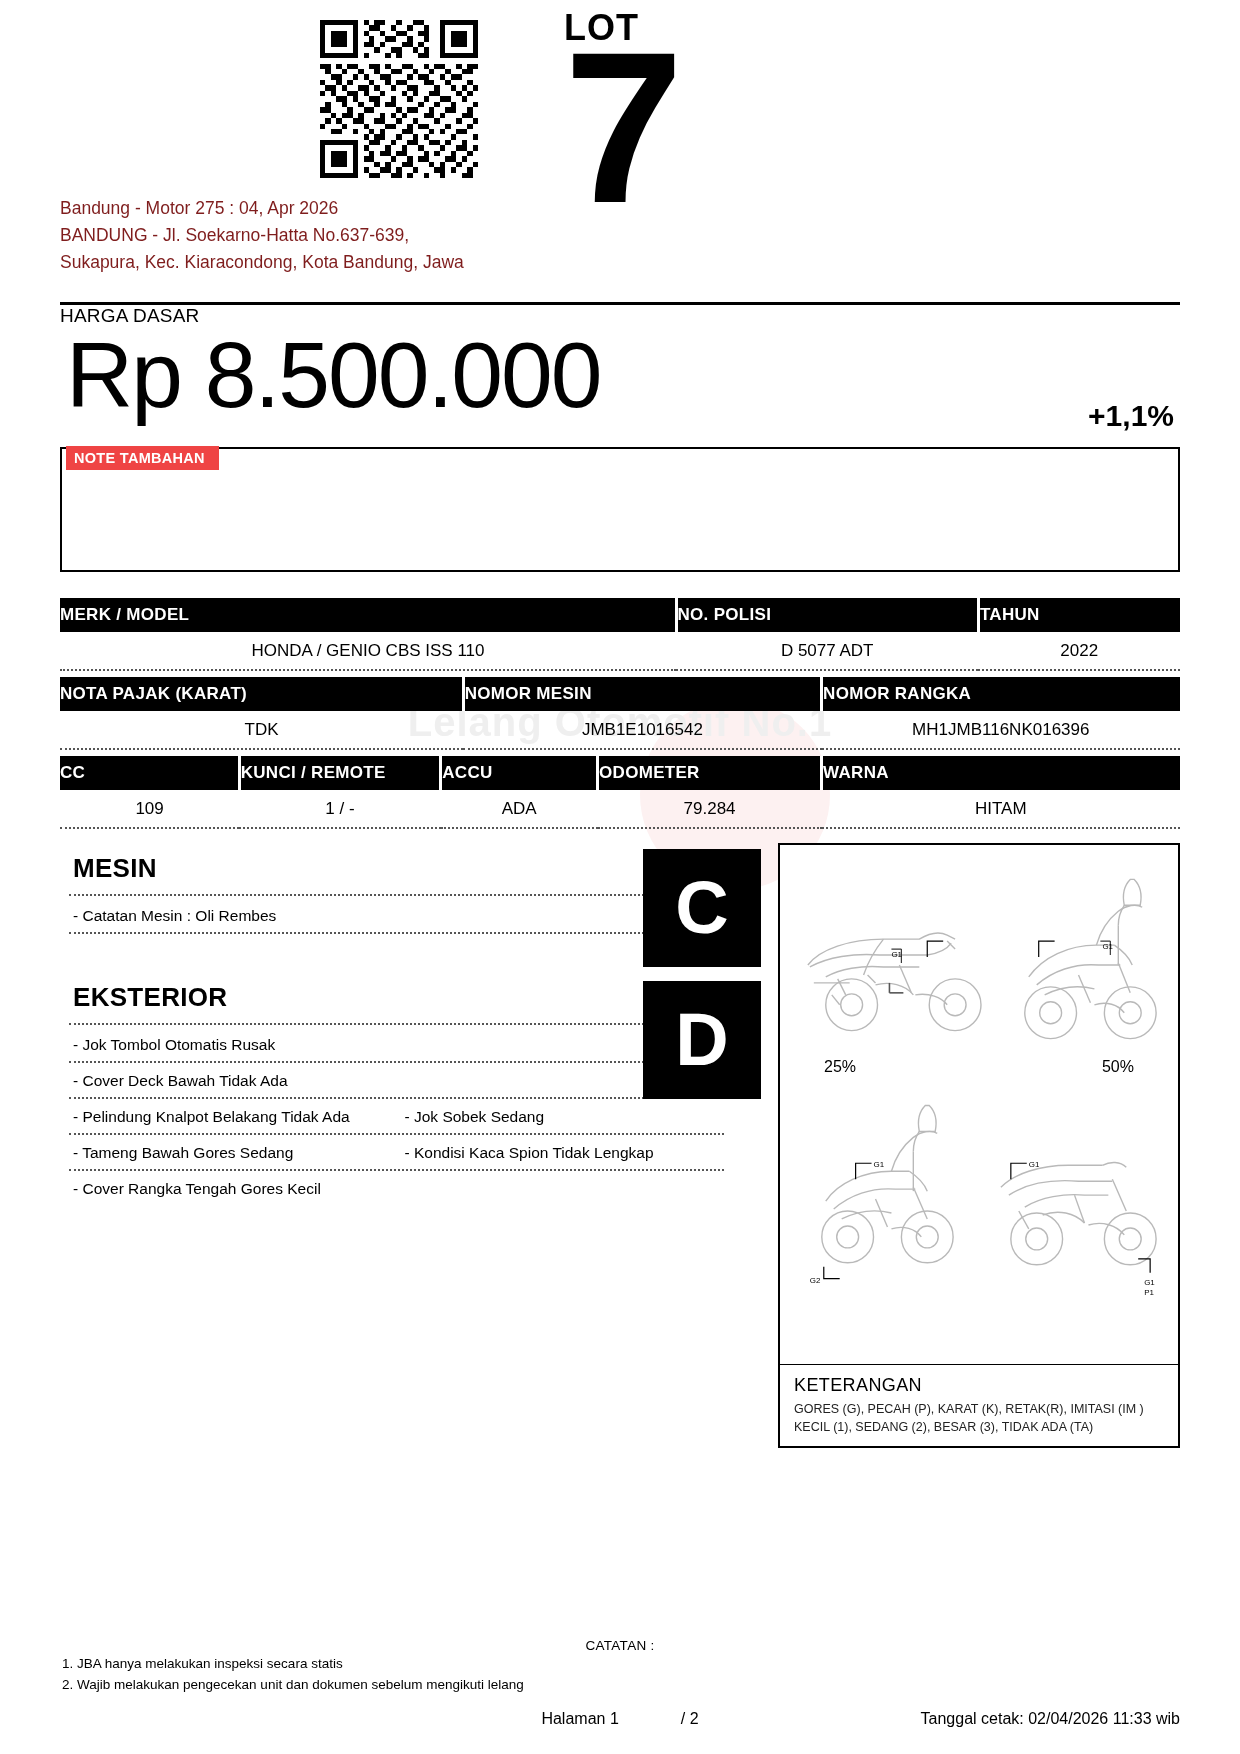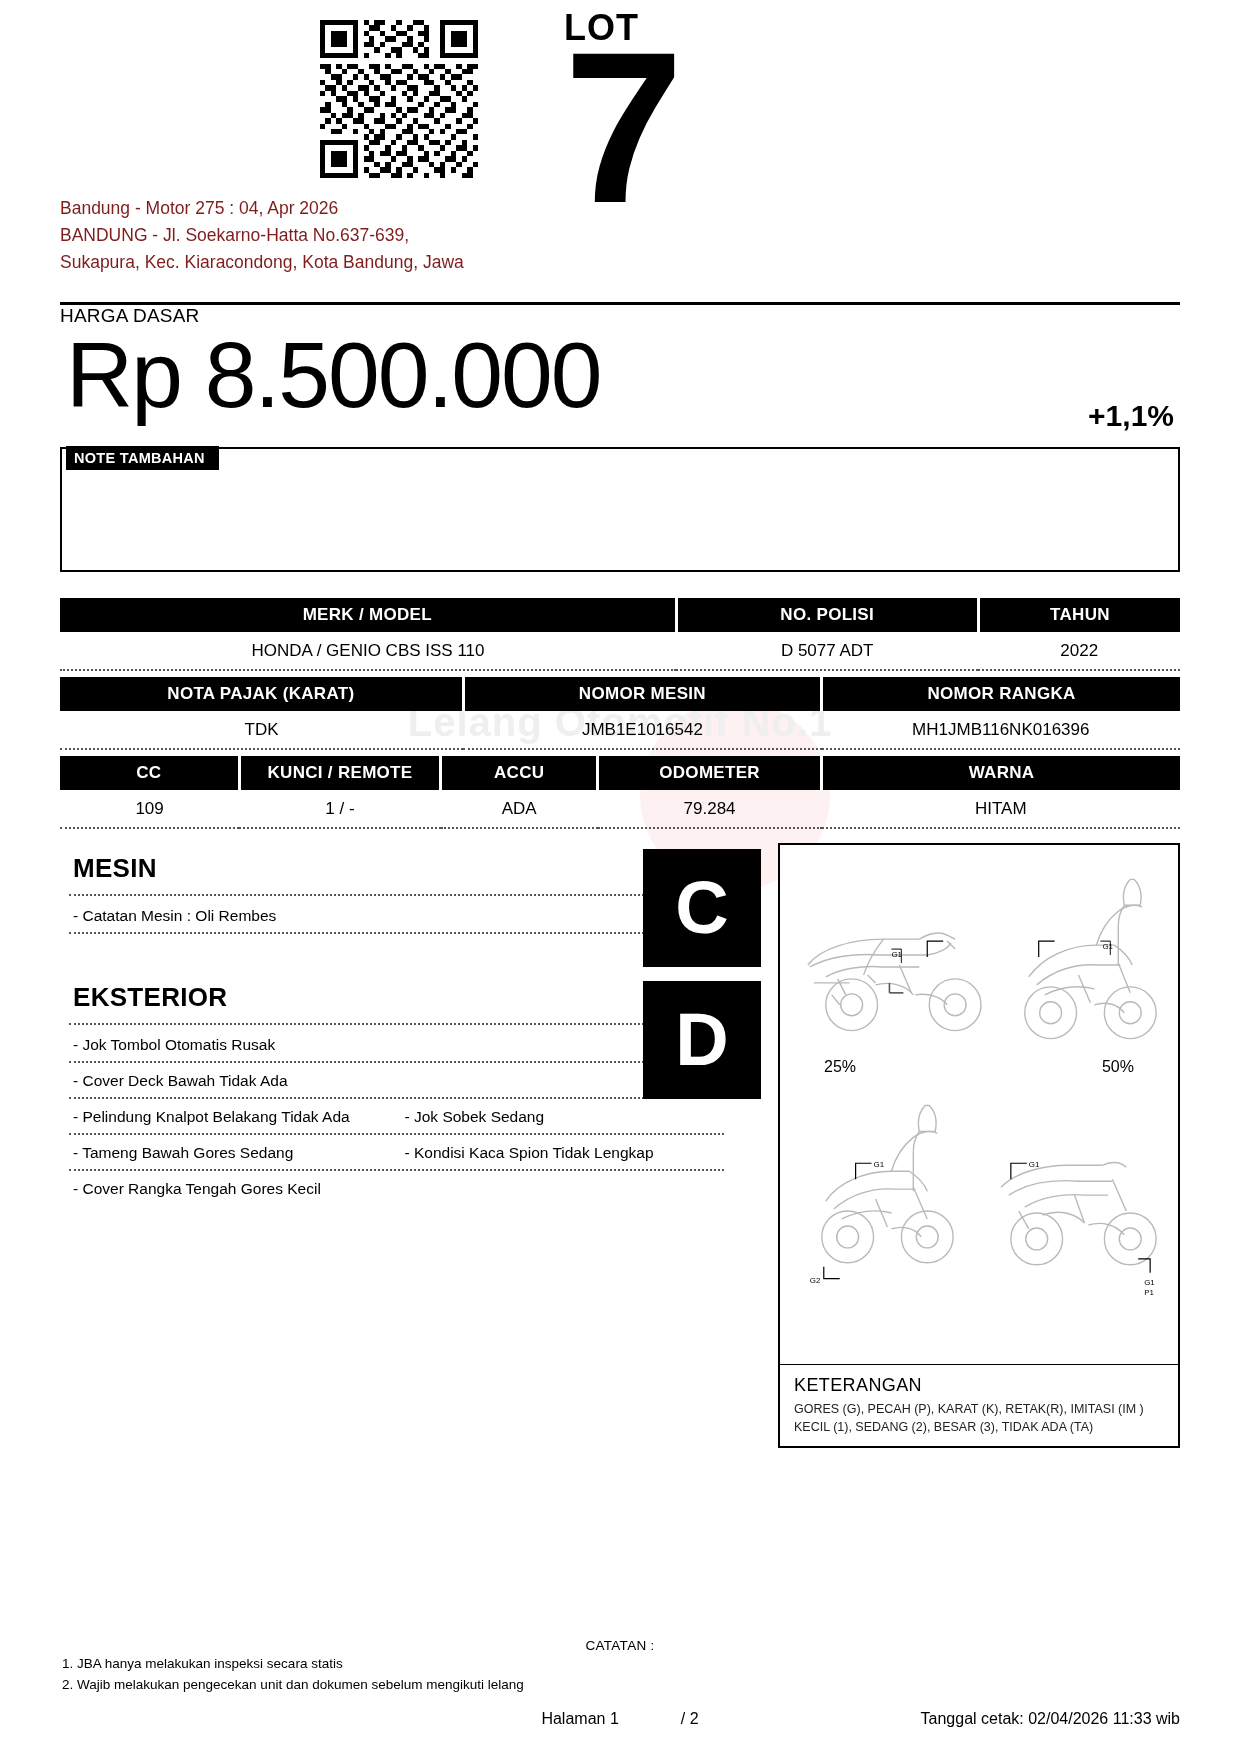--- a/index.html
+++ b/index.html
@@ -112,21 +112,21 @@
     right: 6px; bottom: 2px;
     font-size: 30px;
     font-weight: bold;
   }
 
   
   .note-wrap { position: relative; margin-top: 8px; }
   .note-tab {
     position: absolute;
     left: 6px; top: -1px;
-    background: #000000; color: #fff;
+    background: #ef4444; color: #fff;
     font-size: 14.5px; font-weight: bold;
     padding: 4px 14px 4px 8px;
     letter-spacing: .3px;
   }
   .note-box {
     border: 2px solid #000;
     height: 125px;
     margin-top: 12px;
   }
 
@@ -136,21 +136,21 @@
     border-collapse: collapse;
     margin-top: 26px;
     table-layout: fixed;
   }
   table.spec td {
     padding: 0;
   }
   .hd {
     background: #000; color: #fff;
     font-size: 17px; font-weight: bold;
-    text-align: center;
+    text-align: left;
     height: 34px;
     letter-spacing: .3px;
     border-right: 3px solid #fff;
   }
   .hd.last { border-right: none; }
   .val {
     font-size: 17px;
     text-align: center;
     height: 38px;
     border-bottom: 2px dotted #555;

